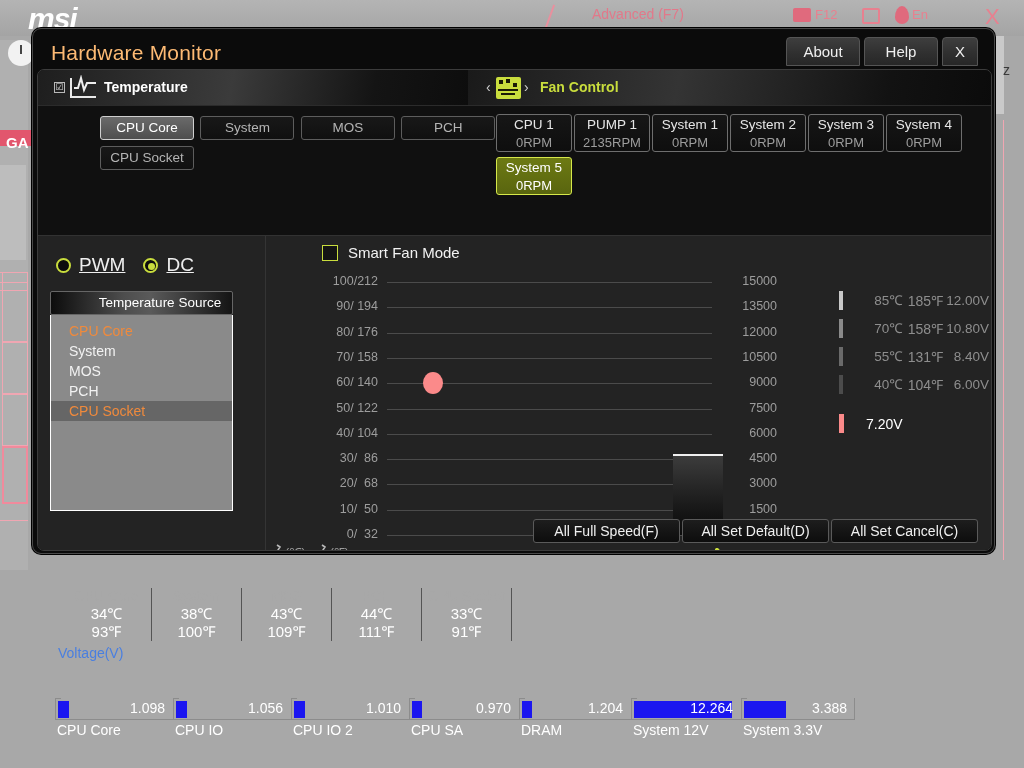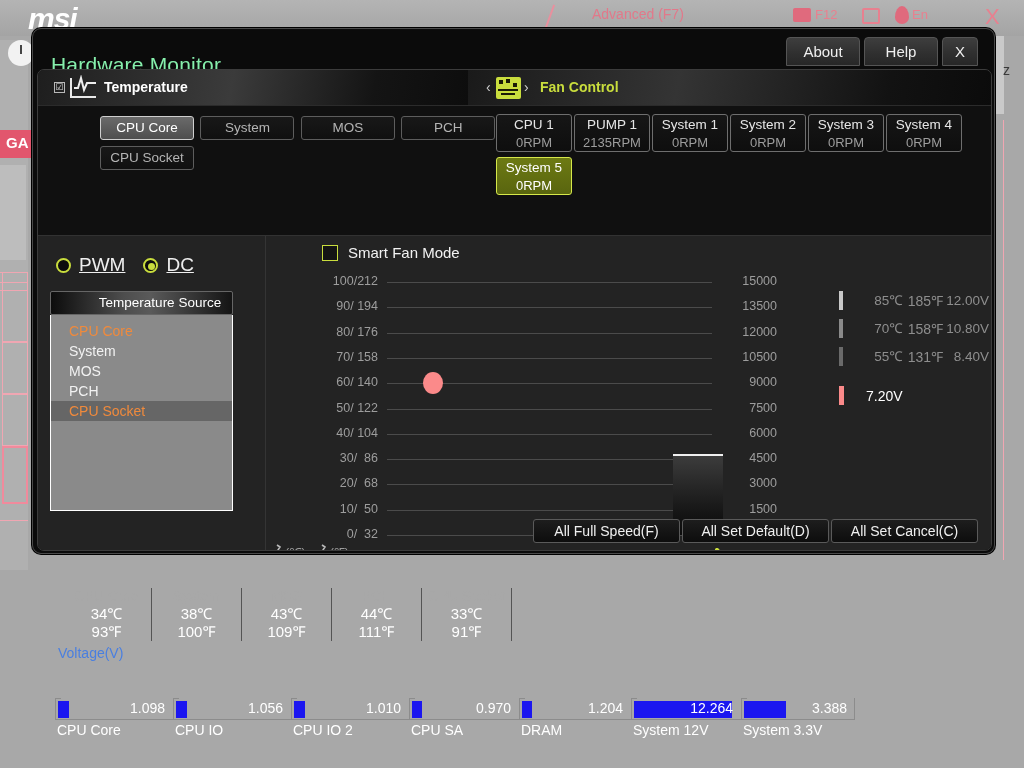--- a/index.html
+++ b/index.html
@@ -55,21 +55,21 @@
     background: #b0b0b0;
   }
   #bios-bg .clock {
     position: absolute; left: 8px; top: 40px; width: 26px; height: 26px;
     background: #f2f2f2; border-radius: 50%;
   }
   #bios-bg .clock:after {
     content:""; position:absolute; left:12px; top:5px; width:2px; height:9px; background:#444;
   }
   #bios-bg .ga-badge {
-    position: absolute; left: 0px; top: 130px; width: 34px; height: 28px;
+    position: absolute; left: 0px; top: 130px; width: 34px; height: 16px;
     background: #e2566d; color:#fff; font-size: 15px; font-weight: bold;
     padding-left: 6px; line-height: 26px;
   }
   #bios-bg .grey-block {
     position: absolute; left: 0px; top: 165px; width: 26px; height: 95px;
     background: #bdbdbd;
   }
   #bios-bg .rail-line {
     position: absolute; left: 0px; width: 28px; height: 1px; background: #f0a6b2;
   }
@@ -95,22 +95,22 @@
 
   
   #hw-window {
     position: absolute; left: 32px; top: 28px; width: 963px; height: 526px;
     background: #0b0b0b;
     border: 1px solid #4a4a4a;
     border-radius: 9px;
     box-shadow: 0 0 0 1px #000;
   }
   .win-title {
-    position: absolute; left: 18px; top: 24px;
-    font-size: 21px; color: #86efac; letter-spacing: .2px;
+    position: absolute; left: 18px; top: 12px;
+    font-size: 21px; color: #fdba74; letter-spacing: .2px;
   }
   .win-btns { position: absolute; right: 16px; top: 8px; display: flex; gap: 4px; }
   .win-btn {
     height: 29px; min-width: 74px; padding: 0 12px;
     background: linear-gradient(180deg,#3e3e3e 0%, #303030 55%, #272727 100%);
     border: 1px solid #555; border-radius: 4px 4px 0 0;
     color: #efefef; font-size: 15px; line-height: 27px; text-align: center;
   }
   .win-btn.x { min-width: 32px; }
 
@@ -516,20 +516,26 @@
             <span class="leg-c">70℃</span>
             <span class="leg-f">158℉</span>
             <span class="leg-v">10.80V</span>
           </div>
           <div class="leg-row">
             <span class="leg-bar" style="background:#6a6a6a"></span>
             <span class="leg-c">55℃</span>
             <span class="leg-f">131℉</span>
             <span class="leg-v">8.40V</span>
           </div>
+          <div class="leg-row">
+            <span class="leg-bar" style="background:#4c4c4c"></span>
+            <span class="leg-c">40℃</span>
+            <span class="leg-f">104℉</span>
+            <span class="leg-v">6.00V</span>
+          </div>
           <div class="leg-cur">
             <span class="leg-bar"></span>
             <span class="txt">7.20V</span>
           </div>
         </div>
       </div>
     </div>
   </div>
 
   <div class="act-btns">

